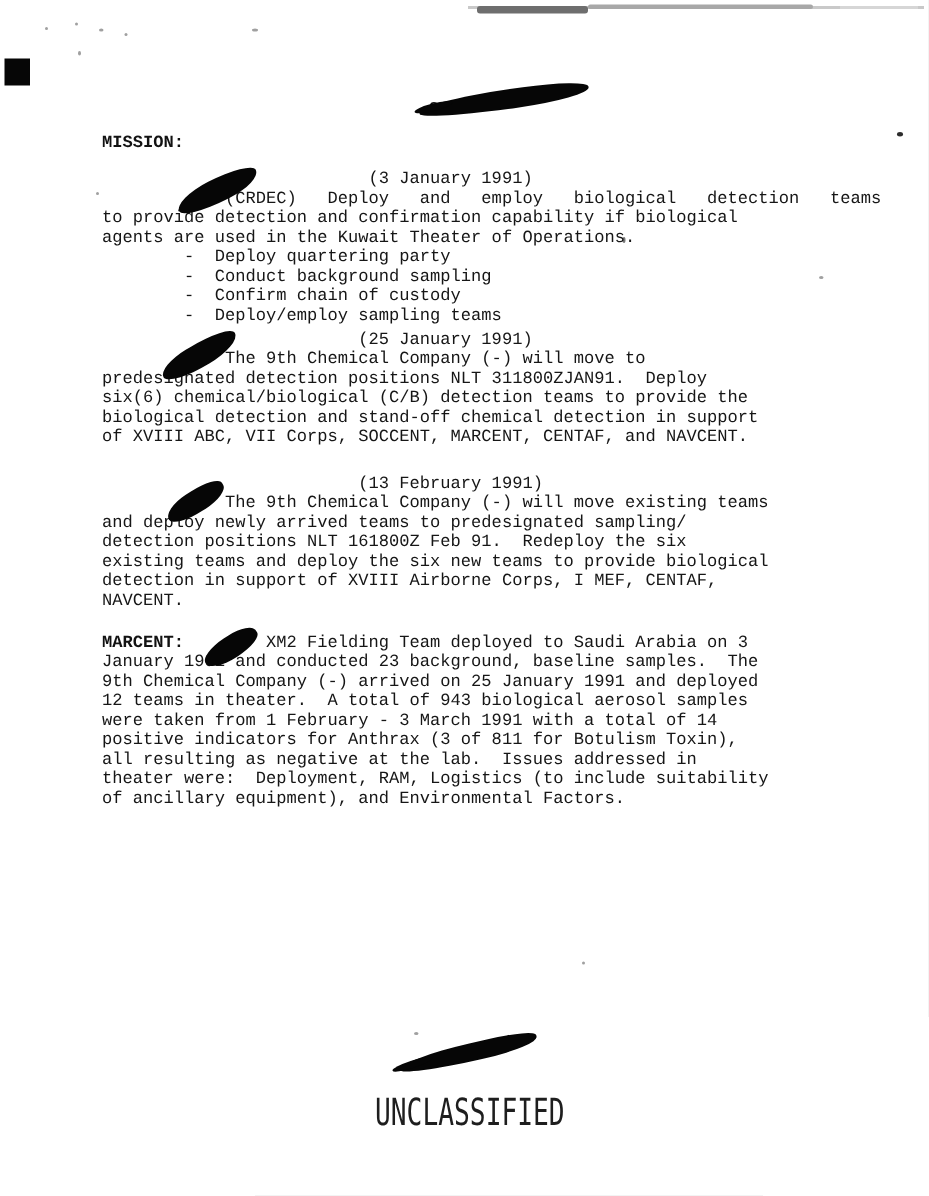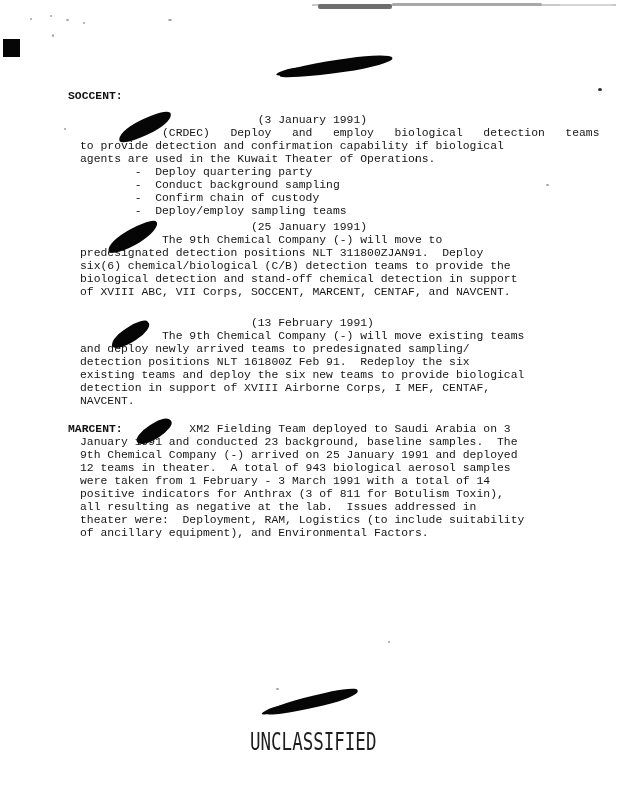--- a/index.html
+++ b/index.html
@@ -8,21 +8,20 @@
     width:619px;height:797px;
     background:#ffffff;
     overflow:hidden;
     font-family:"Liberation Mono",monospace;
   }
   .mono-block{
     position:absolute;
     white-space:pre;
     font:400 11.4px/13px "Liberation Mono",monospace;
     color:#161616;
-    margin-left:12px;
   }
   .mono-block div{white-space:pre;}
   .doc-label{
     position:absolute;
     white-space:pre;
     font:700 11.4px/13px "Liberation Mono",monospace;
     color:#121212;
   }
   .redact{
     position:absolute;
@@ -77,21 +76,21 @@
     <div class="speck" style="left:276px;top:688px;width:3px;height:2px;"></div>
     <div class="speck" style="left:598px;top:88px;width:4px;height:3px;background:#2c2c2c;"></div>
   </div>
 
   <div class="hidden-char" style="left:286px;top:68px;">8</div>
 
   <div class="redact" style="left:279px;top:60px;width:114px;height:13px;transform:rotate(-8deg);
               border-radius:55% 40% 45% 60% / 60% 45% 55% 40%;z-index:2;"></div>
   <div class="redact" style="left:276px;top:69px;width:26px;height:5px;transform:rotate(-14deg);border-radius:50%;z-index:2;"></div>
 
-  <div class="doc-label" style="left:68px;top:90px;">SOCCENT:</div>
+  <div class="doc-label" style="left:68px;top:90px;">MISSION:</div>
 
   <div class="mono-block" style="left:68px;top:114px;"><div>                          (3 January 1991)</div><div>            (CRDEC)   Deploy   and   employ   biological   detection   teams</div><div>to provide detection and confirmation capability if biological</div><div>agents are used in the Kuwait Theater of Operations.</div><div>        -  Deploy quartering party</div><div>        -  Conduct background sampling</div><div>        -  Confirm chain of custody</div><div>        -  Deploy/employ sampling teams</div></div>
   <div class="redact" style="left:116px;top:119px;width:58px;height:16px;transform:rotate(-27deg);
               border-radius:45% 55% 40% 55% / 55% 45% 55% 45%;"></div>
 
   <div class="mono-block" style="left:68px;top:221px;"><div>                         (25 January 1991)</div><div>            The 9th Chemical Company (-) will move to</div><div>predesignated detection positions NLT 311800ZJAN91.  Deploy</div><div>six(6) chemical/biological (C/B) detection teams to provide the</div><div>biological detection and stand-off chemical detection in support</div><div>of XVIII ABC, VII Corps, SOCCENT, MARCENT, CENTAF, and NAVCENT.</div></div>
   <div class="redact" style="left:105px;top:229px;width:56px;height:16px;transform:rotate(-31deg);
               border-radius:40% 55% 45% 55% / 50% 45% 55% 50%;"></div>
 
   <div class="mono-block" style="left:68px;top:317px;"><div>                         (13 February 1991)</div><div>            The 9th Chemical Company (-) will move existing teams</div><div>and deploy newly arrived teams to predesignated sampling/</div><div>detection positions NLT 161800Z Feb 91.  Redeploy the six</div><div>existing teams and deploy the six new teams to provide biological</div><div>detection in support of XVIII Airborne Corps, I MEF, CENTAF,</div><div>NAVCENT.</div></div>

